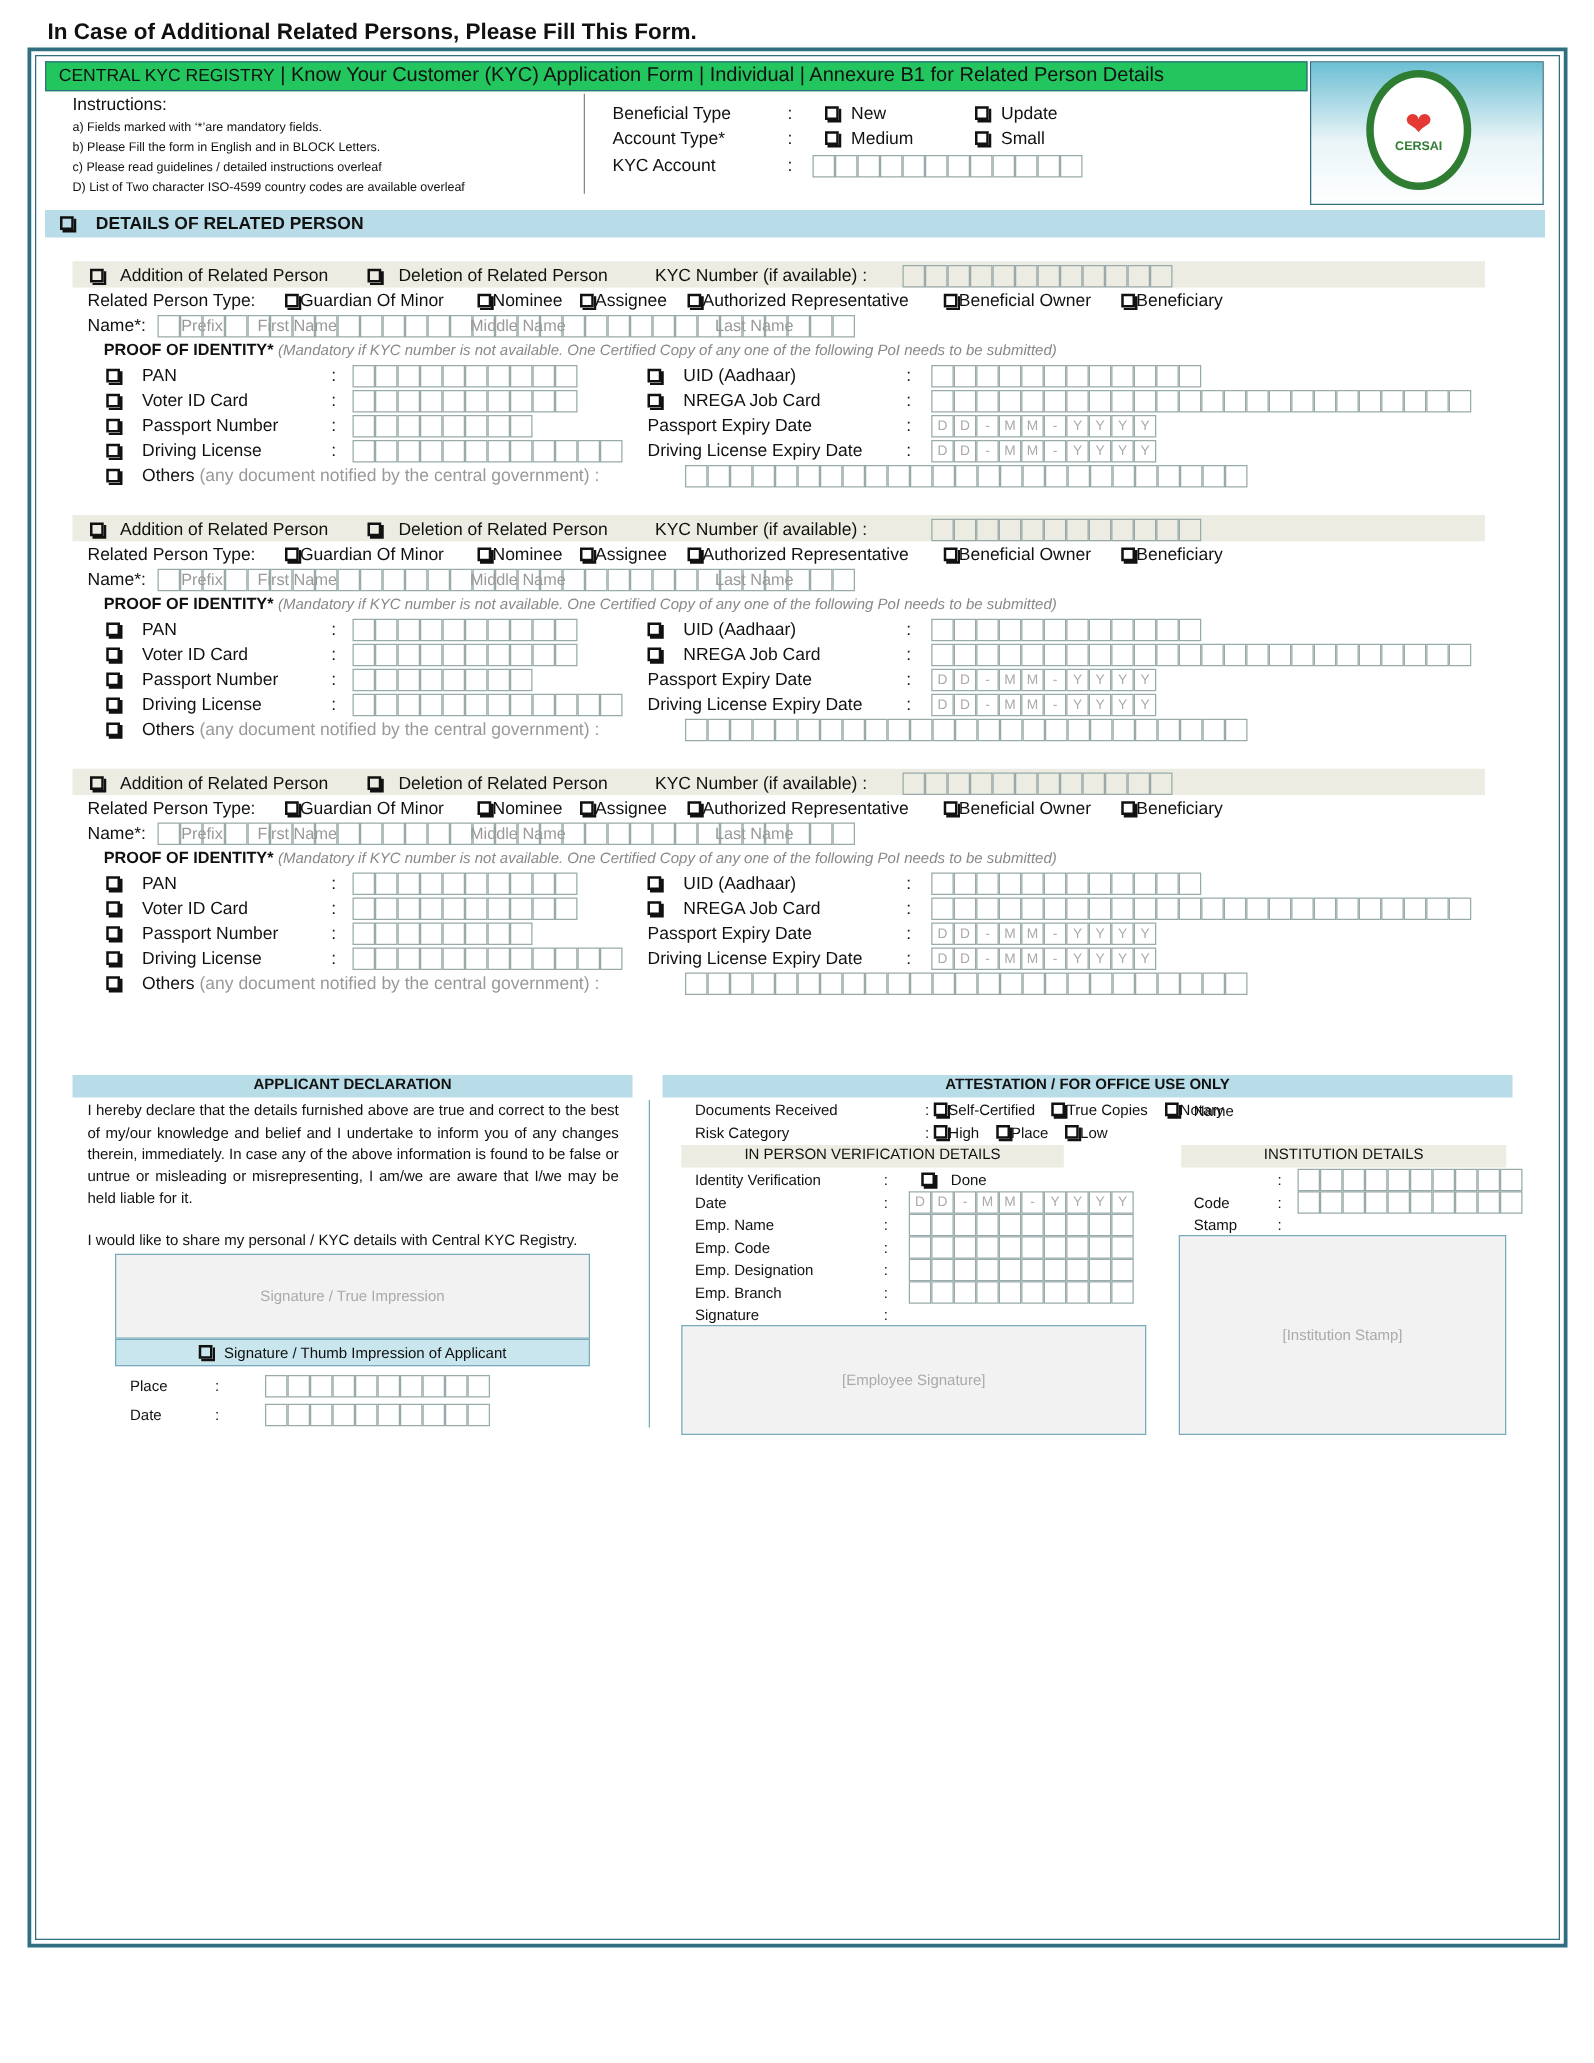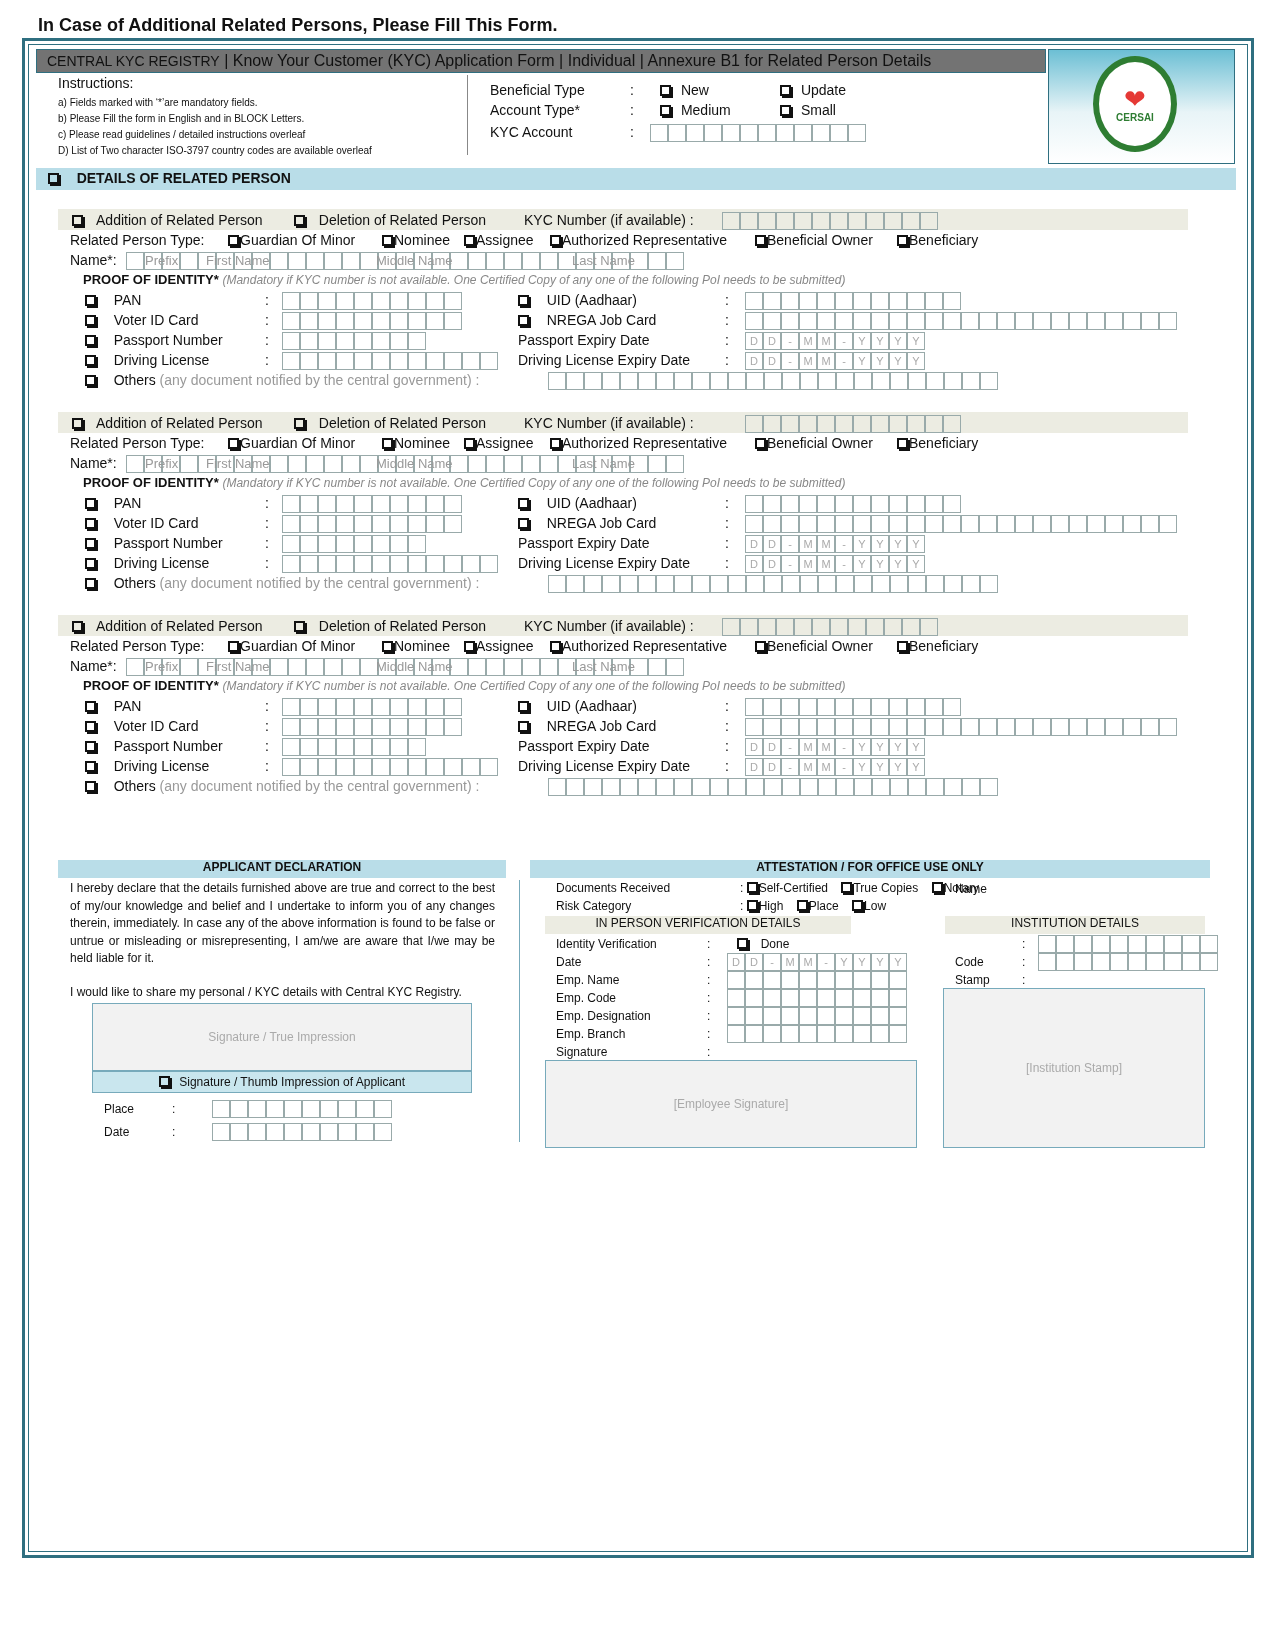--- a/index.html
+++ b/index.html
@@ -1,21 +1,21 @@
 <!DOCTYPE html>
 <html><head>
 <meta charset="utf-8">
 <style>
 *{box-sizing:border-box;margin:0;padding:0}
 body{width:1275px;height:1650px;background:#fff;font-family:"Liberation Sans",sans-serif;color:#111;position:relative;font-size:14px}
 .abs{position:absolute}
 .title{left:38px;top:15px;font-size:18px;font-weight:bold}
 .frame{left:22px;top:38px;width:1232px;height:1520px;border:3px solid #2f6f80;}
 .frame-inner{left:28px;top:44px;width:1220px;height:1508px;border:1px solid #2f6f80}
-.hdr{left:36px;top:49px;width:1010px;height:24px;background:#737373;border:1px solid #2f6f80;font-size:16px;padding:2px 10px;white-space:nowrap}
+.hdr{left:36px;top:49px;width:1010px;height:24px;background:#22c55e;border:1px solid #2f6f80;font-size:16px;padding:2px 10px;white-space:nowrap}
 .hdr .small{font-size:14px}
 .logo-box{left:1048px;top:49px;width:187px;height:115px;border:1px solid #2f6f80;background:linear-gradient(#6cbfd4,#e8f4f7 55%,#fff)}
 .logo{left:1093px;top:56px;width:84px;height:96px;border-radius:50%;border:6px solid #2e7d32;background:#fff;display:flex;align-items:center;justify-content:center;flex-direction:column}
 .logo .cersai{font-size:10px;font-weight:bold;color:#2e7d32}
 .logo .heart{font-size:26px;color:#e53935;line-height:1}
 .instr{left:58px;top:75px;font-size:14px}
 .instr-list{left:58px;top:95px;font-size:10px;line-height:16px}
 .vline{left:467px;top:75px;width:1px;height:80px;background:#888}
 .approw{font-size:14px}
 .cb{display:inline-block;width:11px;height:11px;border:2px solid #111;box-shadow:2px 2px 0 #111;margin-right:6px;vertical-align:middle;position:relative;top:-1px}
@@ -48,21 +48,21 @@
 <div class="abs logo">
     <span class="heart">❤</span>
     <span class="cersai">CERSAI</span>
   </div>
 
 <div class="abs instr">Instructions:</div>
 <div class="abs instr-list">
 <div>a) Fields marked with ‘*’are mandatory fields.</div>
 <div>b) Please Fill the form in English and in BLOCK Letters.</div>
 <div>c) Please read guidelines / detailed instructions overleaf</div>
-<div>D) List of Two  character ISO-3797 country codes are available overleaf</div>
+<div>D) List of Two  character ISO-4599 country codes are available overleaf</div>
 </div>
 <div class="abs vline"></div>
 
 <div class="abs approw" style="left:490px;top:82px">Beneficial Type</div>
 <div class="abs approw" style="left:630px;top:82px">:</div>
 <div class="abs approw" style="left:660px;top:82px"><span class="cb"></span> <span>New</span></div>
 <div class="abs approw" style="left:780px;top:82px"><span class="cb"></span> <span>Update</span></div>
 <div class="abs approw" style="left:490px;top:102px">Account Type*</div>
 <div class="abs approw" style="left:630px;top:102px">:</div>
 <div class="abs approw" style="left:660px;top:102px"><span class="cb"></span> <span>Medium</span></div>

